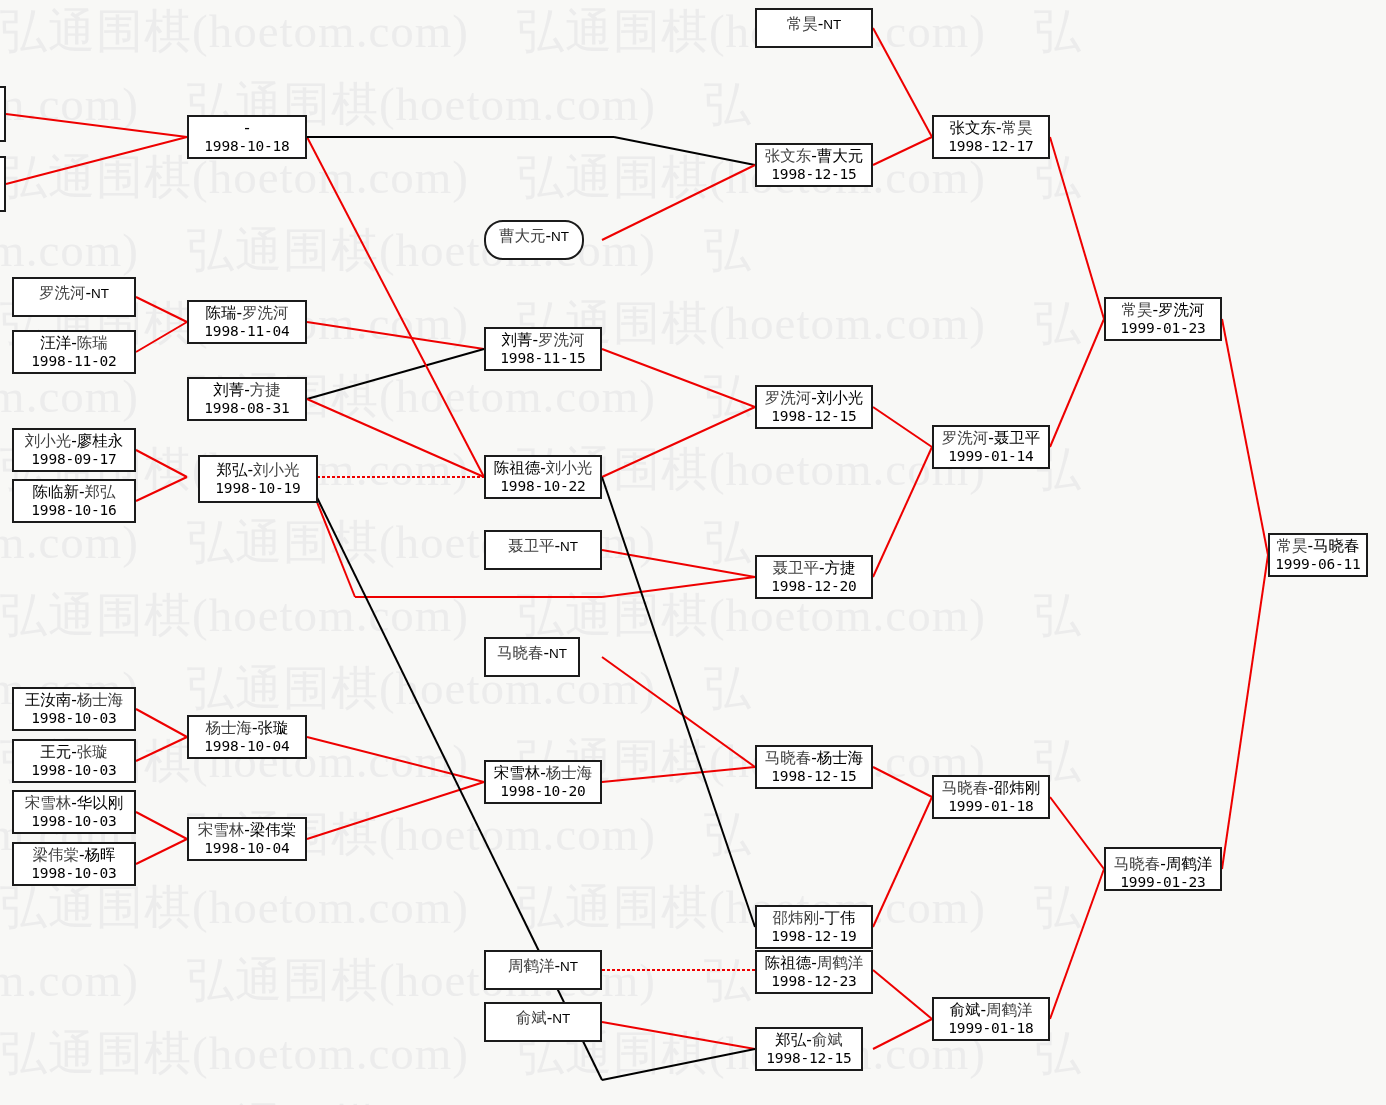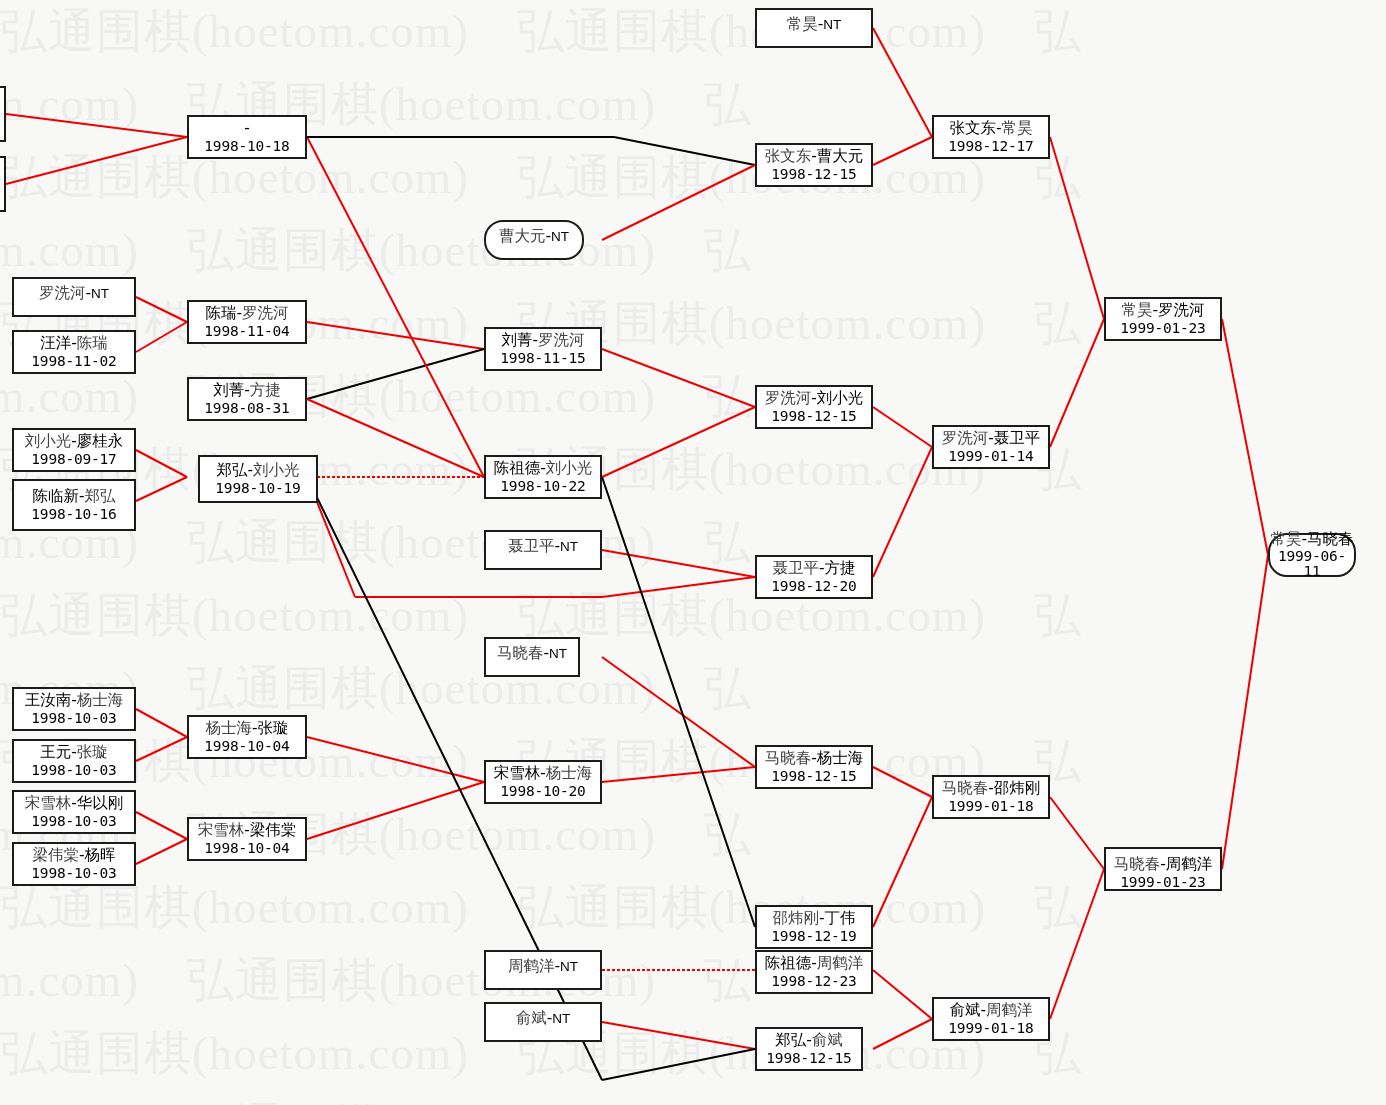--- a/index.html
+++ b/index.html
@@ -177,21 +177,21 @@
         <div class="date">1998-11-04</div>
       </div>
       <div class="node" style="left: 187px; top: 377px; width: 120px; height: 44px;">
         <div class="players"><span class="lose">刘菁</span><span class="sep">-</span><span class="win">方捷</span></div>
         <div class="date">1998-08-31</div>
       </div>
       <div class="node" style="left: 12px; top: 428px; width: 124px; height: 44px;">
         <div class="players"><span class="win">刘小光</span><span class="sep">-</span><span class="lose">廖桂永</span></div>
         <div class="date">1998-09-17</div>
       </div>
-      <div class="node" style="left: 12px; top: 479px; width: 124px; height: 52px;">
+      <div class="node" style="left: 12px; top: 479px; width: 124px; height: 44px;">
         <div class="players"><span class="lose">陈临新</span><span class="sep">-</span><span class="win">郑弘</span></div>
         <div class="date">1998-10-16</div>
       </div>
       <div class="node" style="left: 198px; top: 455px; width: 120px; height: 48px;">
         <div class="players"><span class="lose">郑弘</span><span class="sep">-</span><span class="win">刘小光</span></div>
         <div class="date">1998-10-19</div>
       </div>
       <div class="node nodate" style="left: 484px; top: 220px; width: 100px; height: 40px; border-radius: 19px;">
         <div class="players"><span class="win">曹大元</span><span class="sep">-</span><span class="nt">NT</span></div>
       </div>
@@ -291,19 +291,19 @@
         <div class="date">1999-01-18</div>
       </div>
       <div class="node" style="left: 1104px; top: 297px; width: 118px; height: 44px;">
         <div class="players"><span class="win">常昊</span><span class="sep">-</span><span class="lose">罗洗河</span></div>
         <div class="date">1999-01-23</div>
       </div>
       <div class="node" style="left: 1104px; top: 847px; width: 118px; height: 44px; justify-content: flex-end;">
         <div class="players"><span class="win">马晓春</span><span class="sep">-</span><span class="lose">周鹤洋</span></div>
         <div class="date">1999-01-23</div>
       </div>
-      <div class="node" style="left: 1268px; top: 533px; width: 88px; height: 44px; border-radius: 19px;">
+      <div class="node" style="left: 1268px; top: 533px; width: 100px; height: 44px;">
         <div class="players"><span class="win">常昊</span><span class="sep">-</span><span class="lose">马晓春</span></div>
         <div class="date">1999-06-11</div>
       </div>
     </div>
 
 </div>
 
 </body></html>

